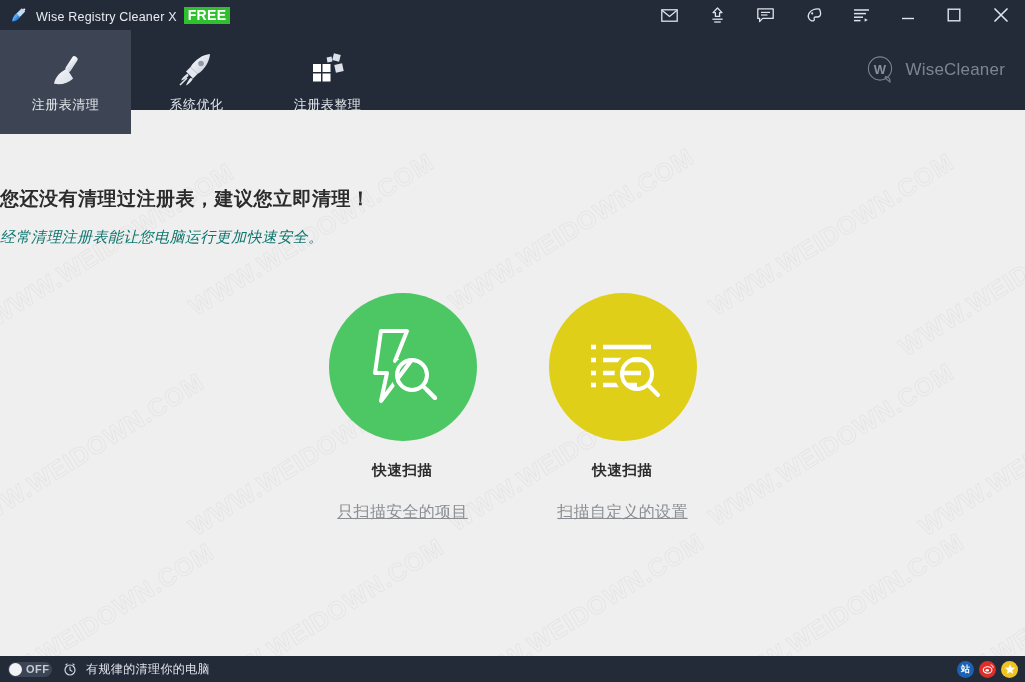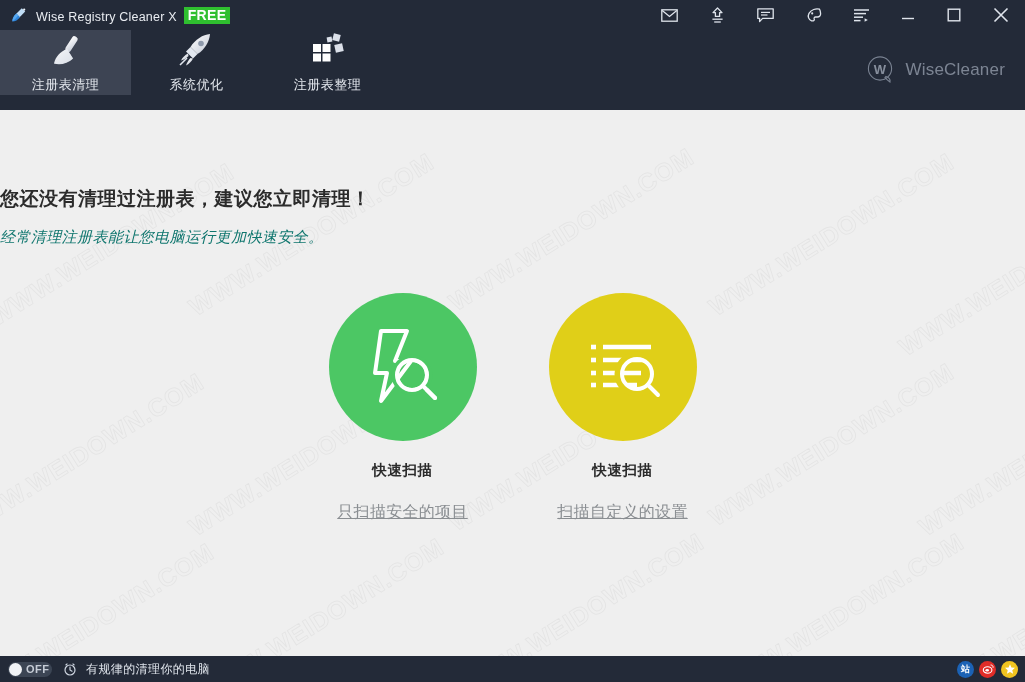--- a/index.html
+++ b/index.html
@@ -66,21 +66,21 @@
     height: 80px;
     background: #232a38;
     display: flex;
     align-items: stretch;
     flex: 0 0 80px;
     position: relative;
     z-index: 4;
   }
   .nav-tab {
     width: 131px;
-    height: 65px;
+    height: 104px;
     display: flex;
     flex-direction: column;
     align-items: center;
     justify-content: center;
     cursor: default;
     position: relative;
   }
   .nav-tab.active { background: #3d4453; }
   .nav-ico { height: 38px; display: flex; align-items: flex-end; justify-content: center; }
   .nav-label {

